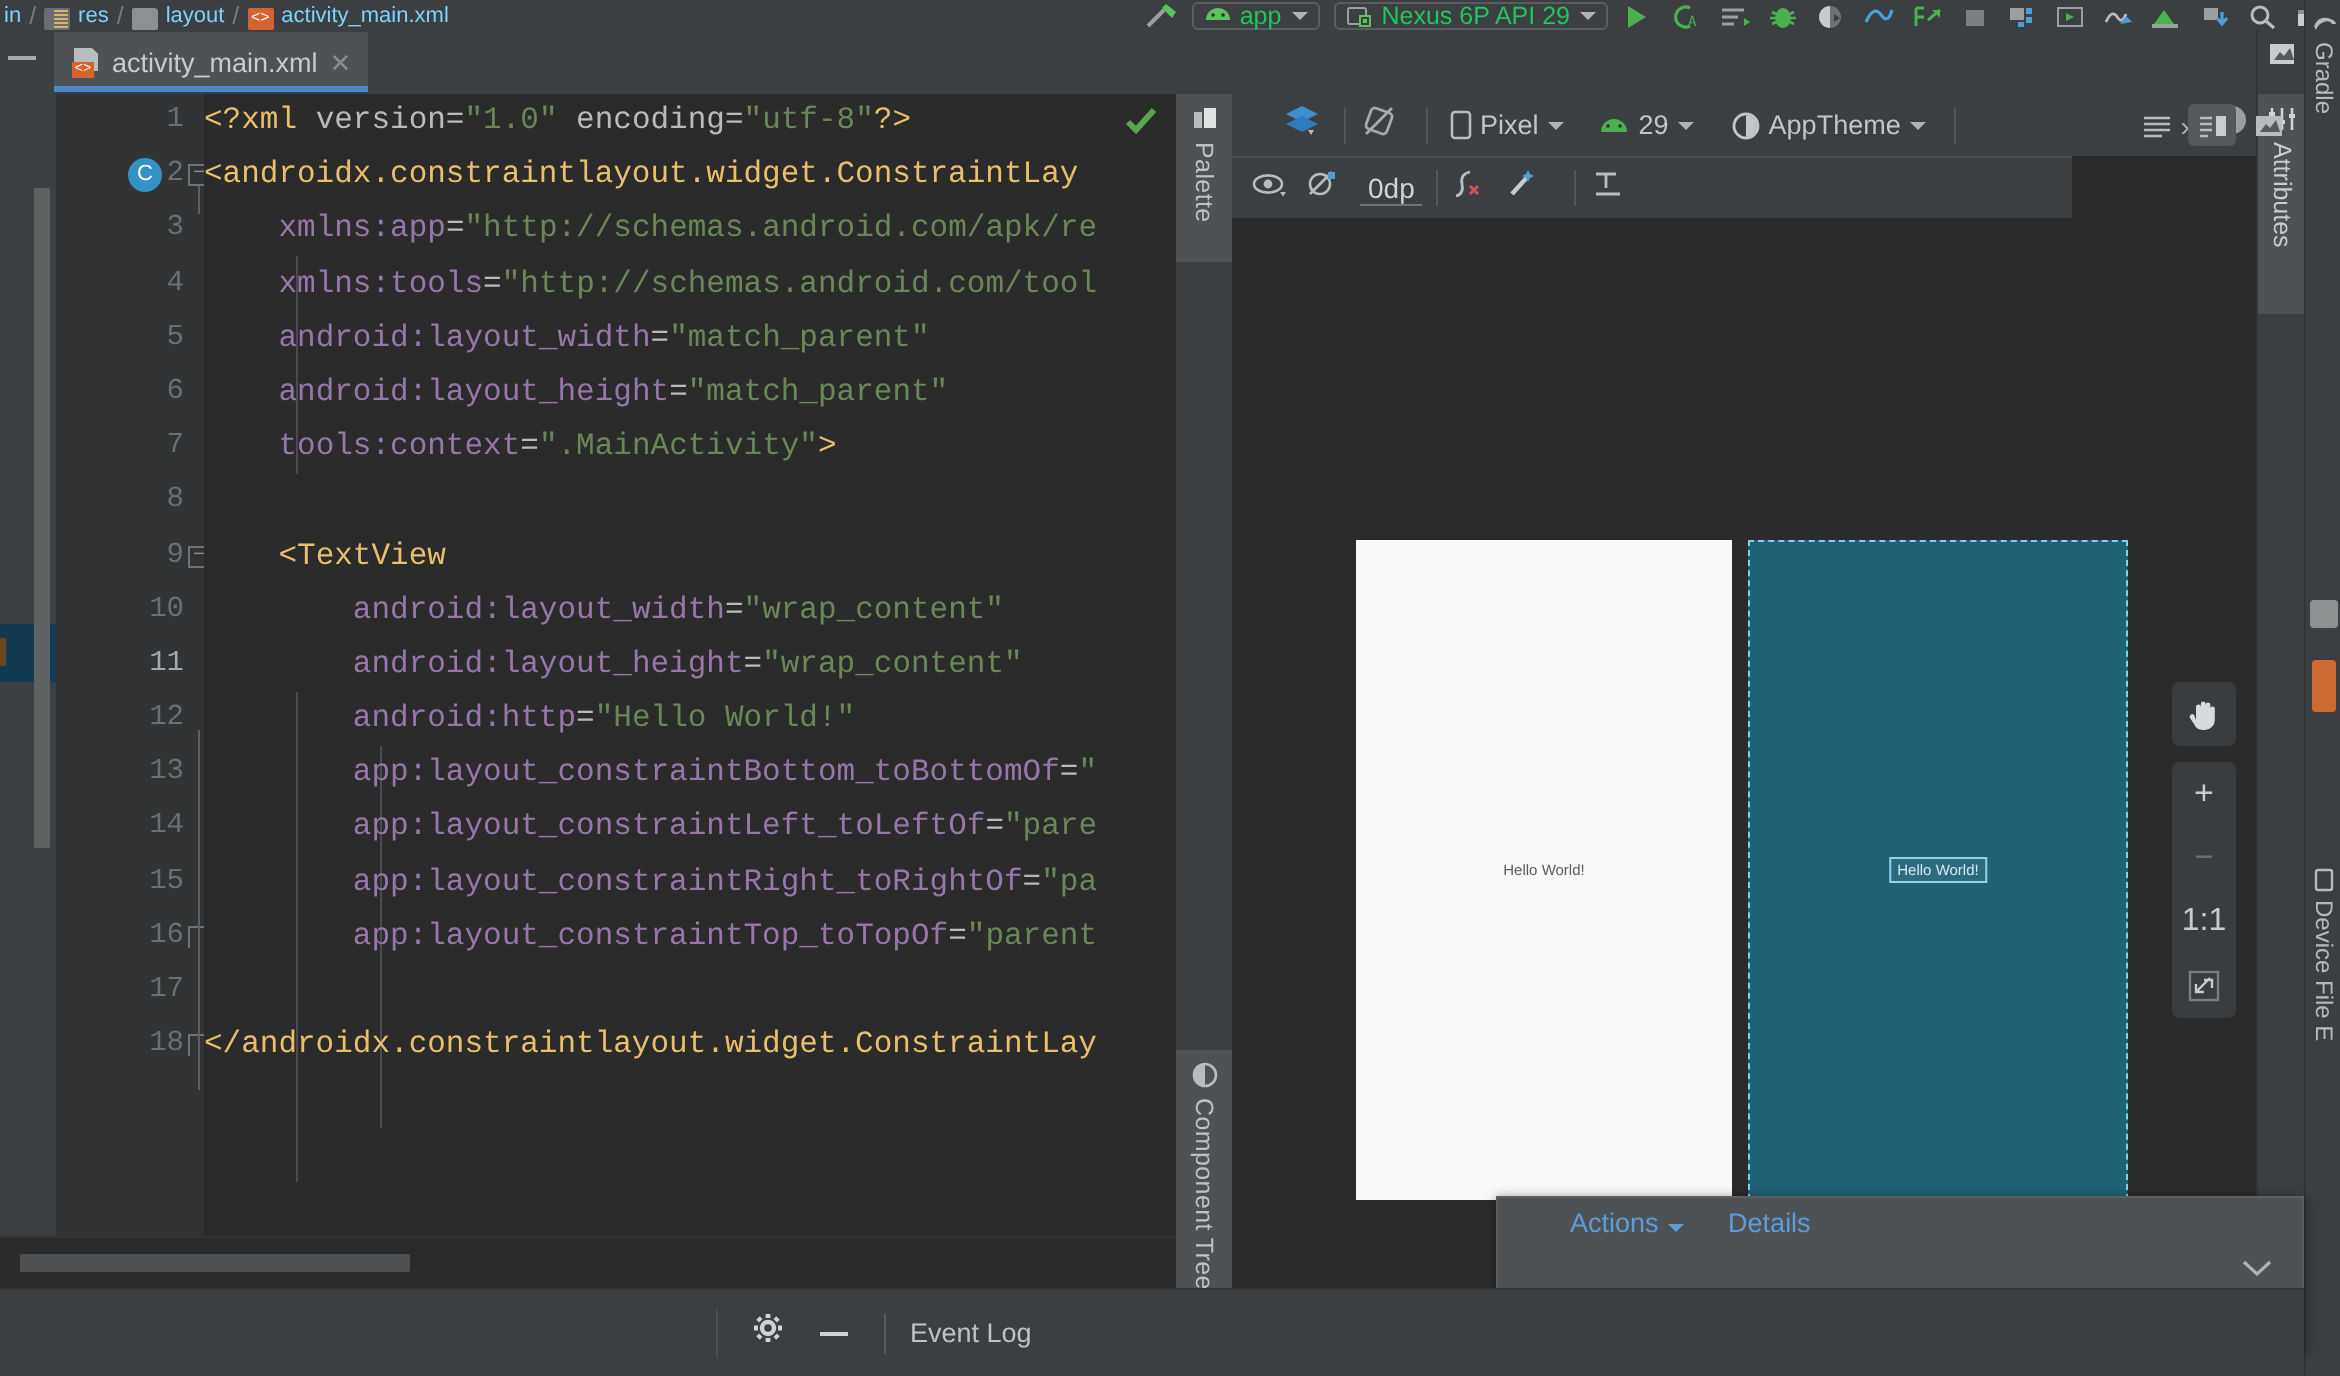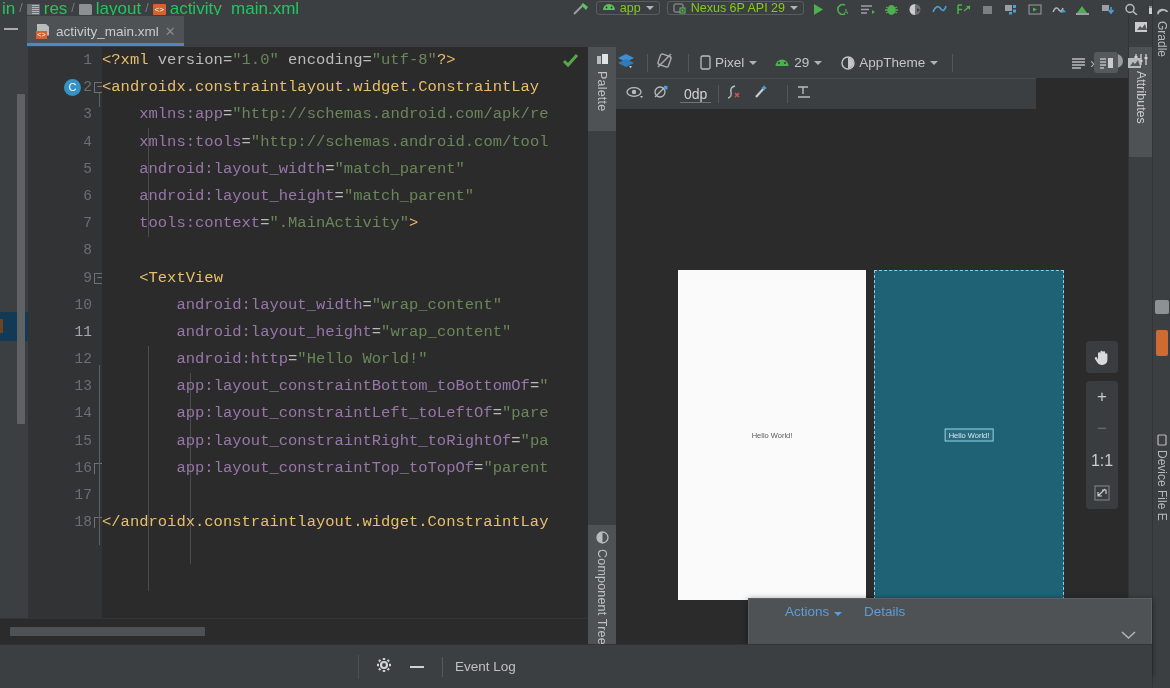--- a/index.html
+++ b/index.html
@@ -10,34 +10,34 @@
     overflow: hidden;
   }
   #app { position: relative; width: 1170px; height: 688px; }
 
   
   .breadcrumb-bar {
     position: absolute; left: 0; top: 0; width: 1170px; height: 15px;
     background: #3c3f41; overflow: hidden;
   }
   .bc-inner { display: flex; align-items: flex-end; height: 15px; padding-left: 2px; gap: 4px; }
-  .bc-txt { font-size: 17px; color: #22c55e; white-space: nowrap; line-height: 13px; }
+  .bc-txt { font-size: 11px; color: #7dd3fc; white-space: nowrap; line-height: 13px; }
   .bc-sep { font-size: 12.5px; color: #787b7c; line-height: 13px; }
   .bc-ico { width: 13px; height: 11px; border-radius: 1px; display: inline-block; position: relative; }
   .ico-res { background: #6b6e70; }
   .ico-res::after { content:""; position:absolute; left:5px; top:1px; width:7px; height:9px;
     background: repeating-linear-gradient(#d9b36b 0 1px, #6b6e70 1px 2px); }
   .ico-folder { background: #8d9093; border-radius: 1px 2px 1px 1px; }
   .ico-xml { background: #d3642e; color:#fff; font-size:8px; text-align:center; line-height:11px;
     font-family:"Liberation Mono", monospace; }
 
   
   .tb-right { position:absolute; right:0; top:0; height:15px; display:flex; align-items:flex-end; gap:7px; padding-right:6px; overflow:hidden;}
   .tb-combo { height:14px; border:1px solid #5a5d5e; border-radius:3px; display:flex; align-items:center;
-    gap:4px; padding:0 5px; font-size:12.5px; color:#84cc16; white-space:nowrap; }
+    gap:4px; padding:0 5px; font-size:12.5px; color:#22c55e; white-space:nowrap; }
   .tb-ic { width:14px; height:11px; display:inline-block; }
   .tb-btn { width:17px; height:13px; display:inline-block; }
 
   
   .tabrow { position: absolute; left:0; top:15px; width:1128px; height:32px; background:#3c3f41; }
   .collapse-dash { position:absolute; left:4px; top:13px; width:14px; height:2px; background:#a9abab; }
   .etab {
     position:absolute; left:27px; top:1px; height:30px; background:#4e5254;
     display:flex; align-items:center; gap:6px; padding:0 8px 0 9px;
   }
@@ -96,21 +96,21 @@
   .vtabs { position:absolute; left:588px; top:0; width:28px; height:597px; background:#3c3f41; }
   .vtab { position:absolute; left:0; width:28px; display:flex; flex-direction:column;
      align-items:center; justify-content:flex-start; gap:5px; padding-top:6px; }
   .vtab.sel { background:#4e5254; }
   .vtab-lbl { writing-mode: vertical-rl; font-size:12.5px; color:#bfc1c2; white-space:nowrap; letter-spacing:.2px;}
   .vtab-ico { width:13px; height:13px; }
 
   
   .designpane { position:absolute; left:616px; top:0; width:512px; height:597px; background:#2b2b2b; }
   .dtoolbar { position:absolute; left:0; top:0; width:512px; height:31px; background:#3c3f41;
-      display:flex; align-items:center; gap:0px; padding-left:0; }
+      display:flex; align-items:center; gap:0px; padding-left:25px; }
   .dtool2 { position:absolute; left:0; top:31px; width:420px; height:31px; background:#3c3f41;
       display:flex; align-items:center; gap:0px; padding-left:10px; border-top:1px solid #4a4d4f;}
   .dsep { width:1px; height:18px; background:#545758; margin:0 7px; }
   .dcombo { display:flex; align-items:center; gap:4px; font-size:13.5px; color:#c3c5c6;
       white-space:nowrap; padding:2px 4px; border-radius:3px; }
   .caret { width:0;height:0;border-left:4px solid transparent;border-right:4px solid transparent;
       border-top:4px solid #b0b3b4; display:inline-block; margin-left:1px;}
   .dsurface { position:absolute; left:0; top:62px; width:512px; height:535px; background:#2b2b2b; }
 
   .devpane { position:absolute; }

